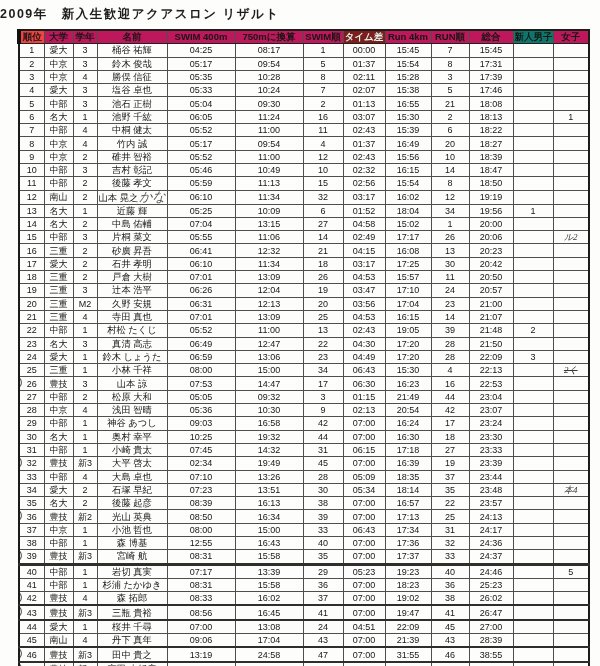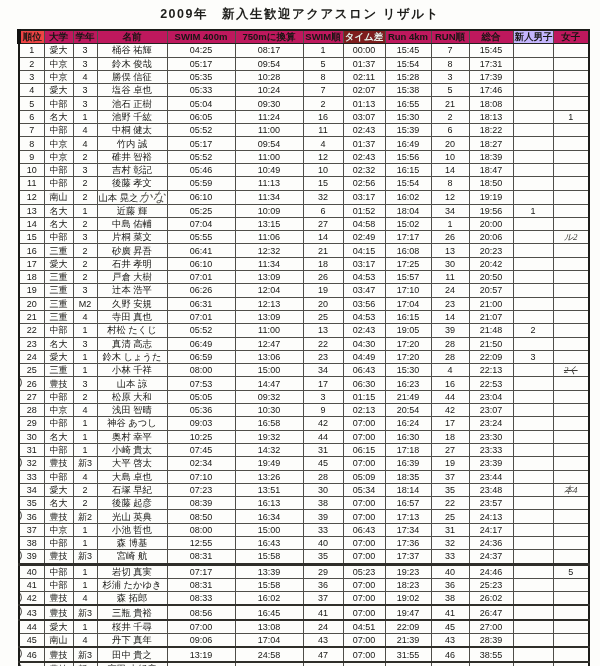--- a/index.html
+++ b/index.html
@@ -3,21 +3,20 @@
 <meta charset="utf-8">
 <style>
   html,body{margin:0;padding:0;}
   body{
     width:600px;height:666px;overflow:hidden;
     background:#fdfdfb;
     font-family:"Liberation Sans",sans-serif;
     color:#161613;
   }
   .page-title{
-    text-align:center;
     font-size:12.5px;
     font-weight:bold;
     padding-top:6px;
     letter-spacing:1.5px;
     color:#1d1d1a;
   }
   table.results{
     border-collapse:collapse;
     table-layout:fixed;
     margin:6px 0 0 17px;
@@ -35,21 +34,21 @@
     white-space:nowrap;
   }
   th{
     font-size:9.5px;
     font-weight:bold;
     background:#be185d;
     border-bottom:1.5px solid #22211e;
   }
   th.first-col{border-left:4px solid #111;background:#ef4444;}
   th.smudge-dark{background:#7f1d1d;color:#efeee8;text-shadow:0 0 1px #3a3a35;}
-  th.smudge-light{background:#c4b5fd;margin-left:32px;}
+  th.smudge-light{background:#0f766e;margin-left:32px;}
   td.cell-name{font-size:9.3px;}
   td{position:relative;}
   .circle-mark{
     position:absolute;
     left:-15px;top:0px;
     width:15px;height:11px;
     border:1.6px solid #2e2d29;
     border-radius:60% 45% 55% 50%;
     transform:rotate(-14deg);
     opacity:.85;

